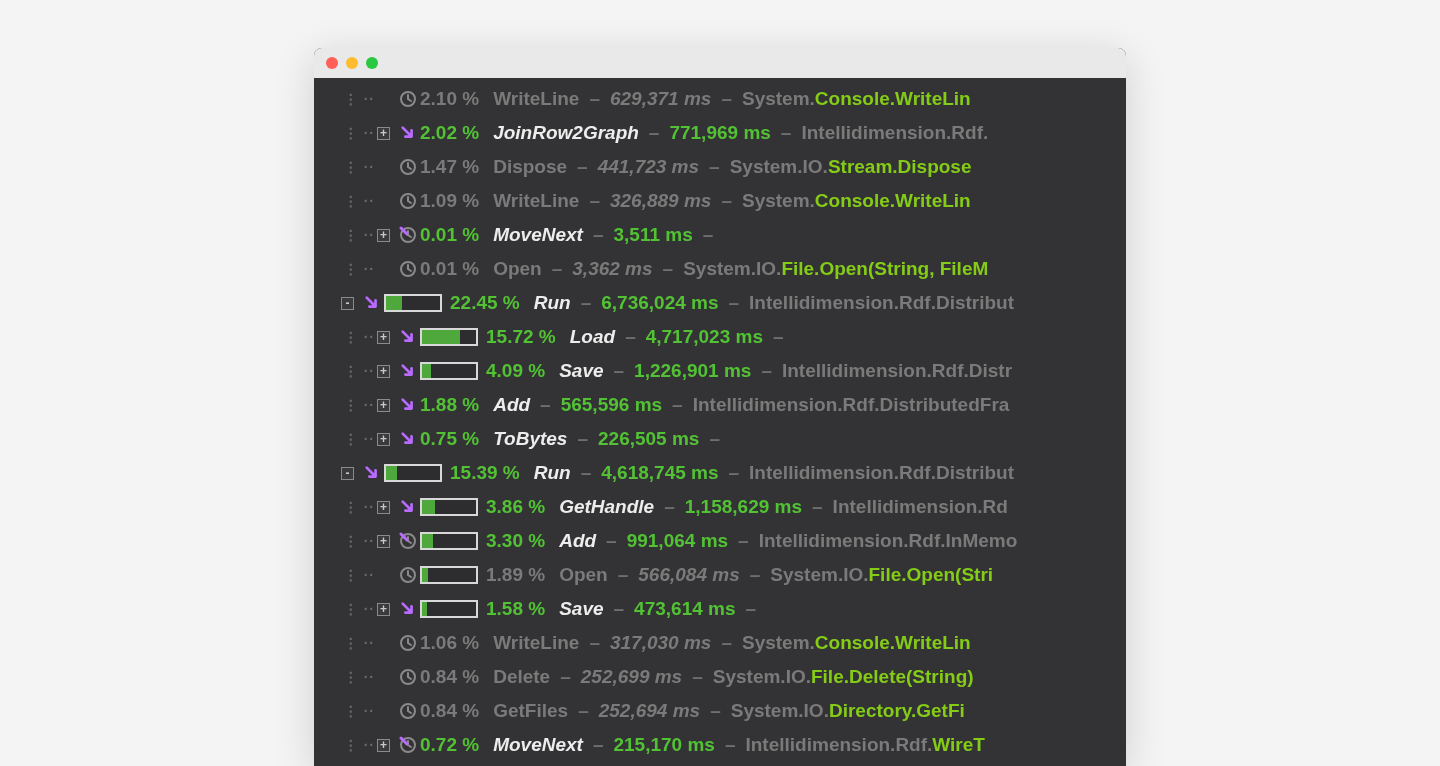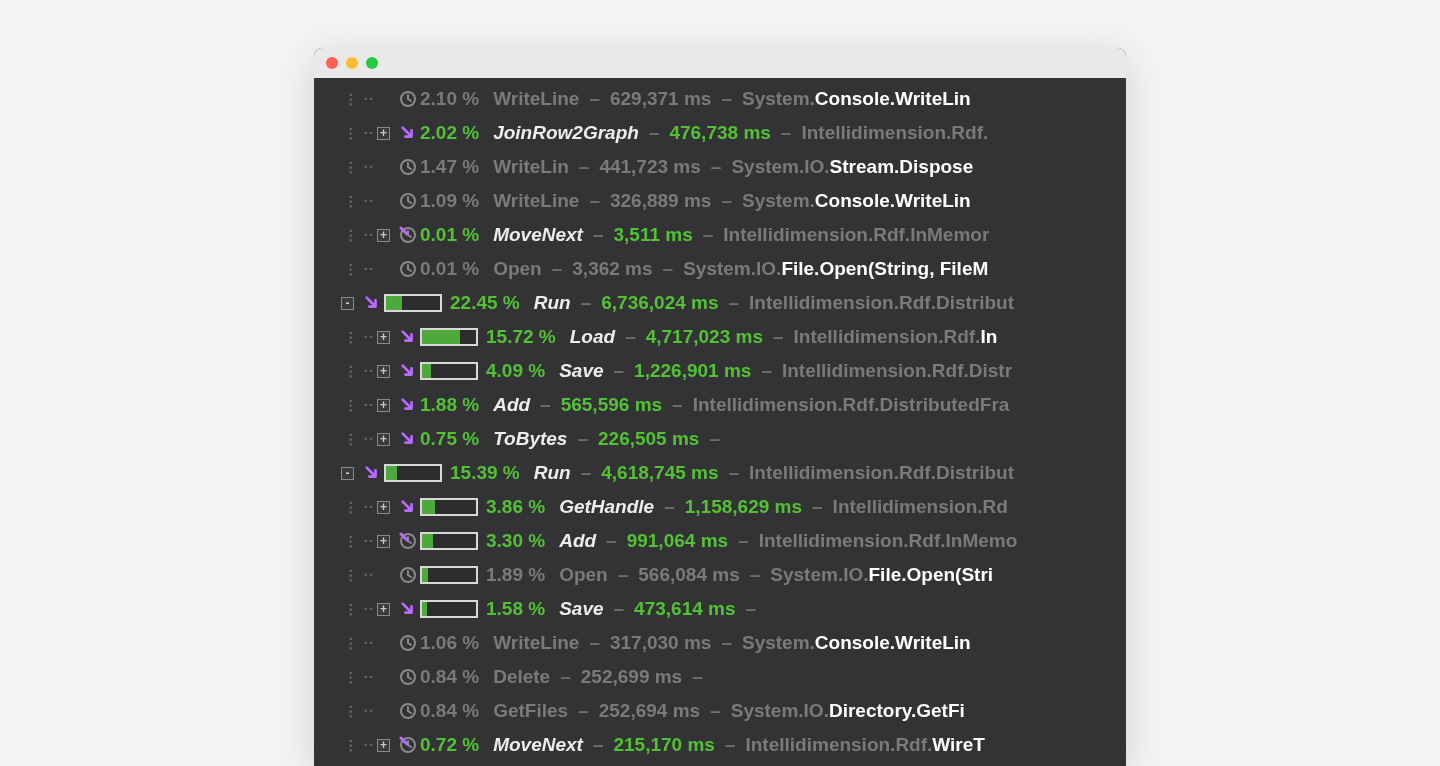--- a/index.html
+++ b/index.html
@@ -103,23 +103,23 @@
     height: 100%;
     background: #4fa83c;
   }
   .pct { margin-right: 14px; text-align: right; }
   .pct.green { color: #52c234; background: none; }
   .pct.dim { color: #7a7a7a; }
   .method.bright { color: #ededed; font-style: italic; }
   .method.dim { color: #7a7a7a; }
   .sep { color: #6f6f6f; margin: 0 10px; }
   .ms.green { color: #52c234; background: none; }
-  .ms.dim { color: #7a7a7a; }
+  .ms.dim { color: #7a7a7a; font-style: italic; }
   .ns-dim { color: #7a7a7a; margin-top: 45px; }
-  .ns-bright { color: #ffffff; }
+  .ns-bright { color: #84cc16; }
 </style>
 </head>
 <body>
 
 <div class="window">
   <div class="titlebar">
     <div class="tlight red"></div>
     <div class="tlight yellow"></div>
     <div class="tlight green"></div>
   </div>
@@ -147,36 +147,36 @@
           <div class="expander">+</div>
         </div>
         <div class="icon-cell">
           <svg viewBox="0 0 18 18" class="arrow-p">
             <use xlink:href="#svg-arrow"></use>
           </svg>
         </div>
         <span class="pct green">2.02 %</span>
         <span class="method bright">JoinRow2Graph</span>
         <span class="sep">–</span>
-        <span class="ms green">476,738 ms</span>
+        <span class="ms green">771,969 ms</span>
         <span class="sep">–</span>
         <span><span class="ns-dim">Intellidimension.Rdf.</span></span>
       </div>
       <div class="row">
         <div class="gutter w1">
           <span class="tree-dots">⋮ ··</span>
           <div style="width: 13px;"></div>
         </div>
         <div class="icon-cell">
           <svg viewBox="0 0 18 18" class="clock">
             <use xlink:href="#svg-clock"></use>
           </svg>
         </div>
         <span class="pct dim">1.47 %</span>
-        <span class="method dim">WriteLin</span>
+        <span class="method dim">Dispose</span>
         <span class="sep">–</span>
         <span class="ms dim">441,723 ms</span>
         <span class="sep">–</span>
         <span><span class="ns-dim">System.IO.</span><span class="ns-bright">Stream.Dispose</span></span>
       </div>
       <div class="row">
         <div class="gutter w1">
           <span class="tree-dots">⋮ ··</span>
           <div style="width: 13px;"></div>
         </div>
@@ -200,21 +200,20 @@
         <div class="icon-cell">
           <svg viewBox="0 0 18 18" class="clock">
             <use xlink:href="#svg-clockpurple"></use>
           </svg>
         </div>
         <span class="pct green">0.01 %</span>
         <span class="method bright">MoveNext</span>
         <span class="sep">–</span>
         <span class="ms green">3,511 ms</span>
         <span class="sep">–</span>
-        <span><span class="ns-dim">Intellidimension.Rdf.InMemor</span></span>
       </div>
       <div class="row">
         <div class="gutter w1">
           <span class="tree-dots">⋮ ··</span>
           <div style="width: 13px;"></div>
         </div>
         <div class="icon-cell">
           <svg viewBox="0 0 18 18" class="clock">
             <use xlink:href="#svg-clock"></use>
           </svg>
@@ -257,21 +256,20 @@
           </svg>
         </div>
         <div class="bar-wrap">
           <div class="bar-fill" style="width: 70%;"></div>
         </div>
         <span class="pct green">15.72 %</span>
         <span class="method bright">Load</span>
         <span class="sep">–</span>
         <span class="ms green">4,717,023 ms</span>
         <span class="sep">–</span>
-        <span><span class="ns-dim">Intellidimension.Rdf.</span><span class="ns-bright">In</span></span>
       </div>
       <div class="row">
         <div class="gutter w1">
           <span class="tree-dots">⋮ ··</span>
           <div class="expander">+</div>
         </div>
         <div class="icon-cell">
           <svg viewBox="0 0 18 18" class="arrow-p">
             <use xlink:href="#svg-arrow"></use>
           </svg>
@@ -443,20 +441,21 @@
         <div class="icon-cell">
           <svg viewBox="0 0 18 18" class="clock">
             <use xlink:href="#svg-clock"></use>
           </svg>
         </div>
         <span class="pct dim">0.84 %</span>
         <span class="method dim">Delete</span>
         <span class="sep">–</span>
         <span class="ms dim">252,699 ms</span>
         <span class="sep">–</span>
+        <span><span class="ns-dim">System.IO.</span><span class="ns-bright">File.Delete(String)</span></span>
       </div>
       <div class="row">
         <div class="gutter w1">
           <span class="tree-dots">⋮ ··</span>
           <div style="width: 13px;"></div>
         </div>
         <div class="icon-cell">
           <svg viewBox="0 0 18 18" class="clock">
             <use xlink:href="#svg-clock"></use>
           </svg>

